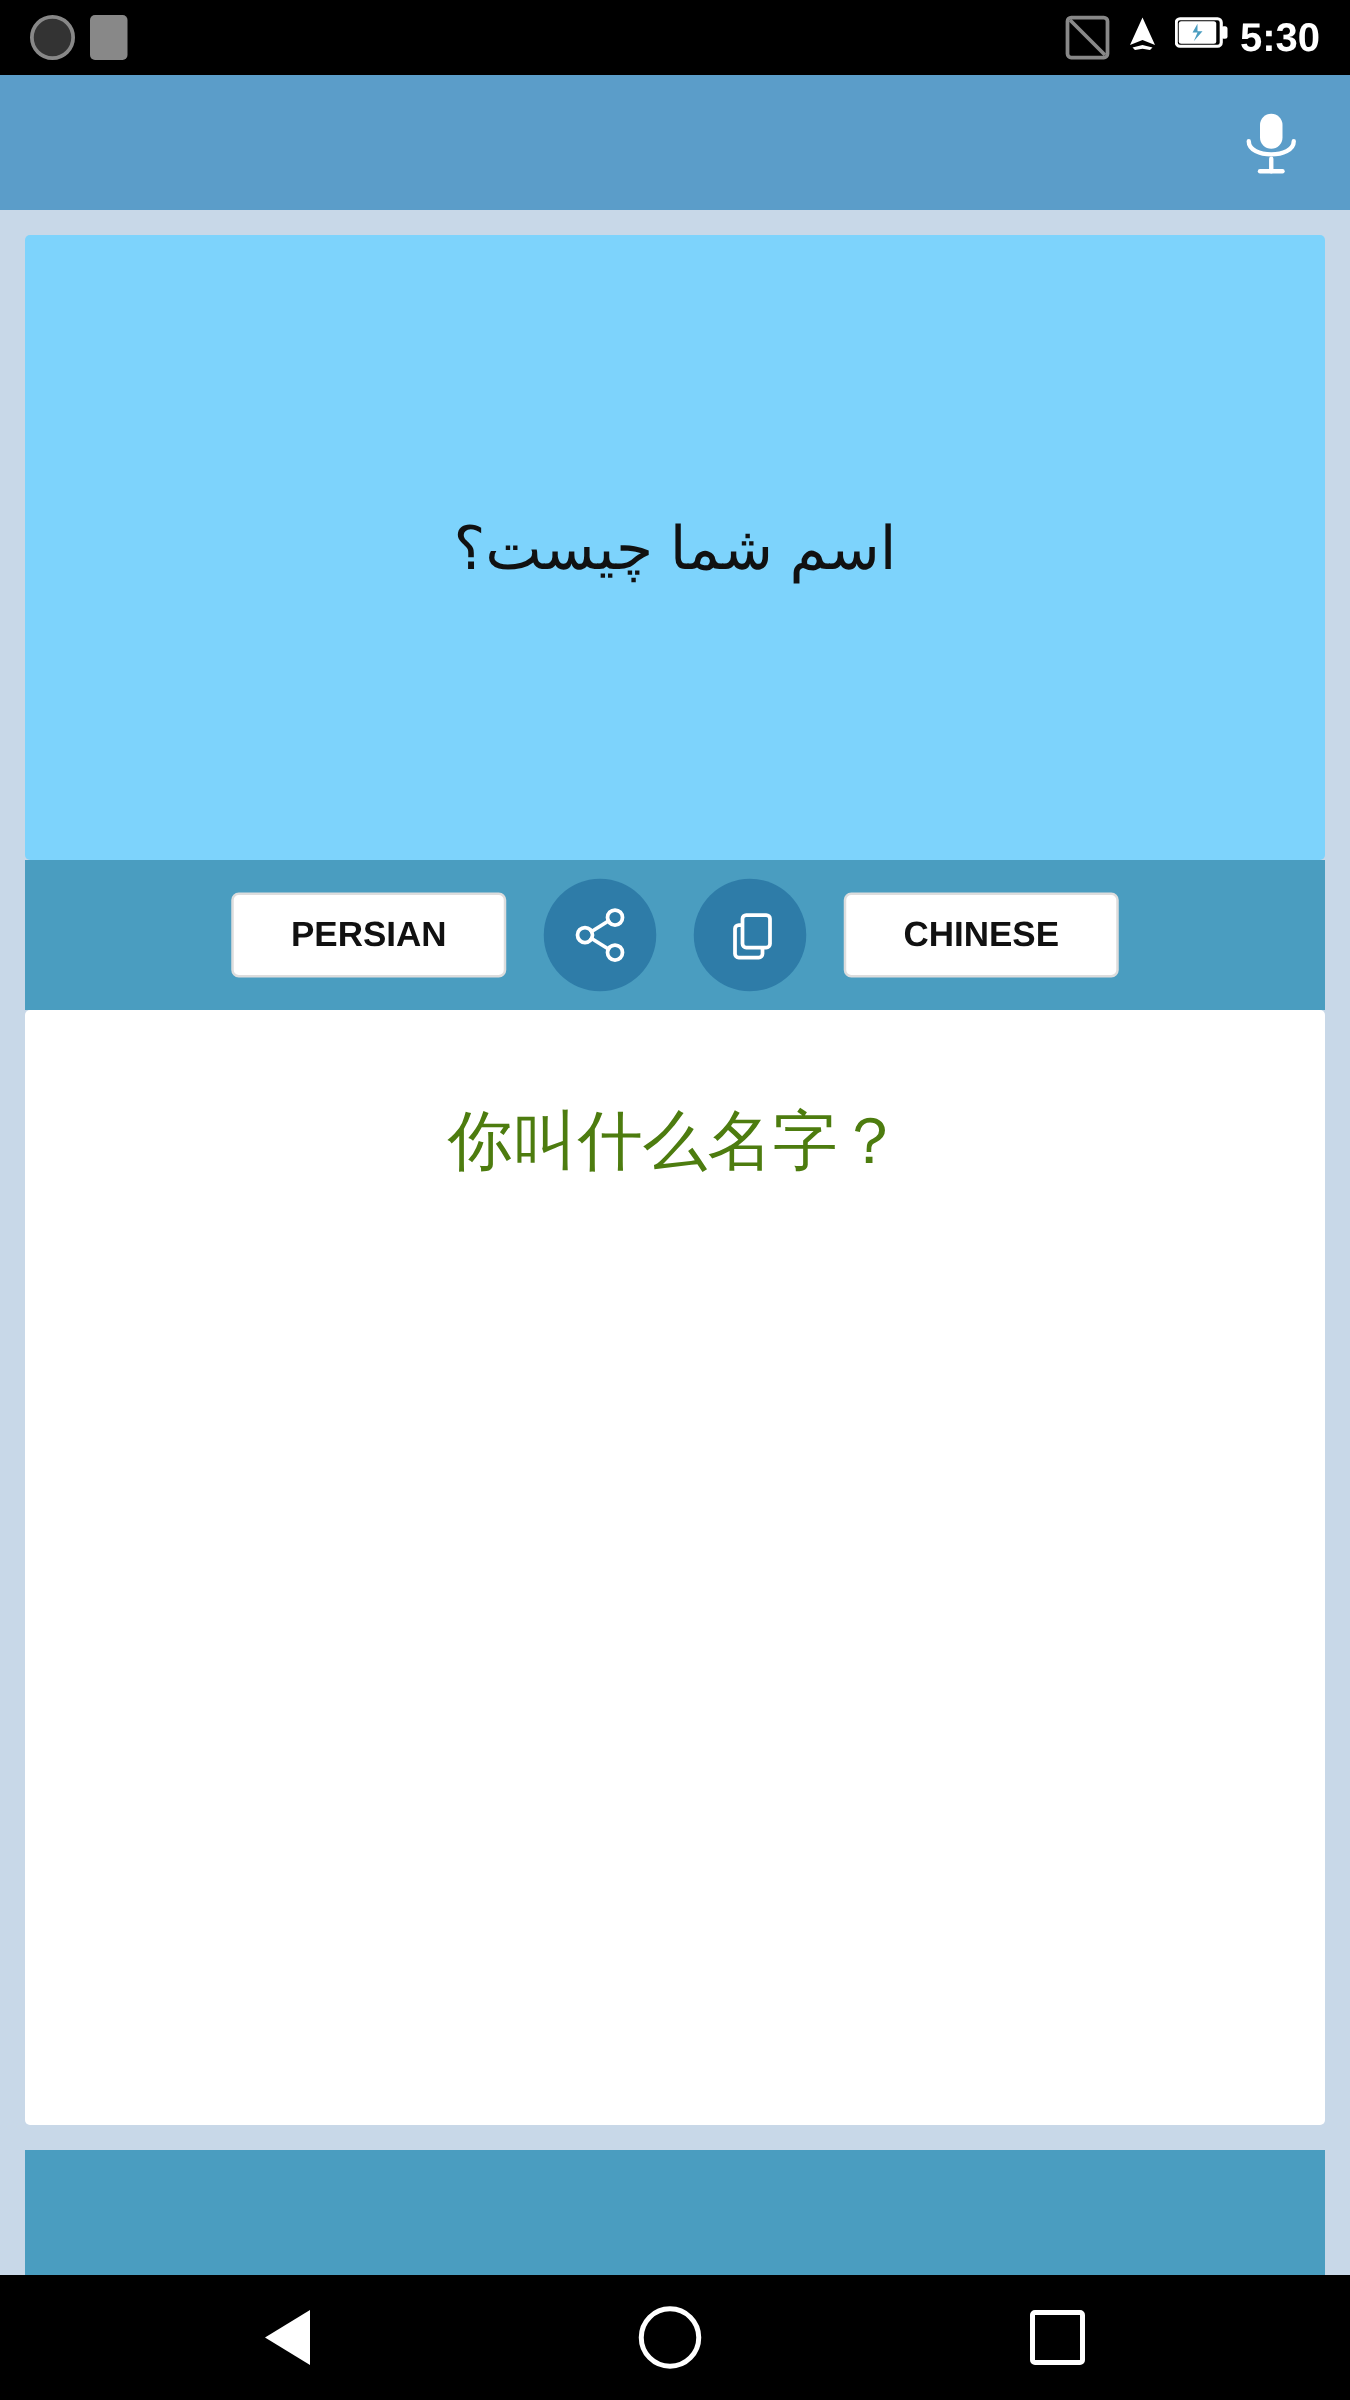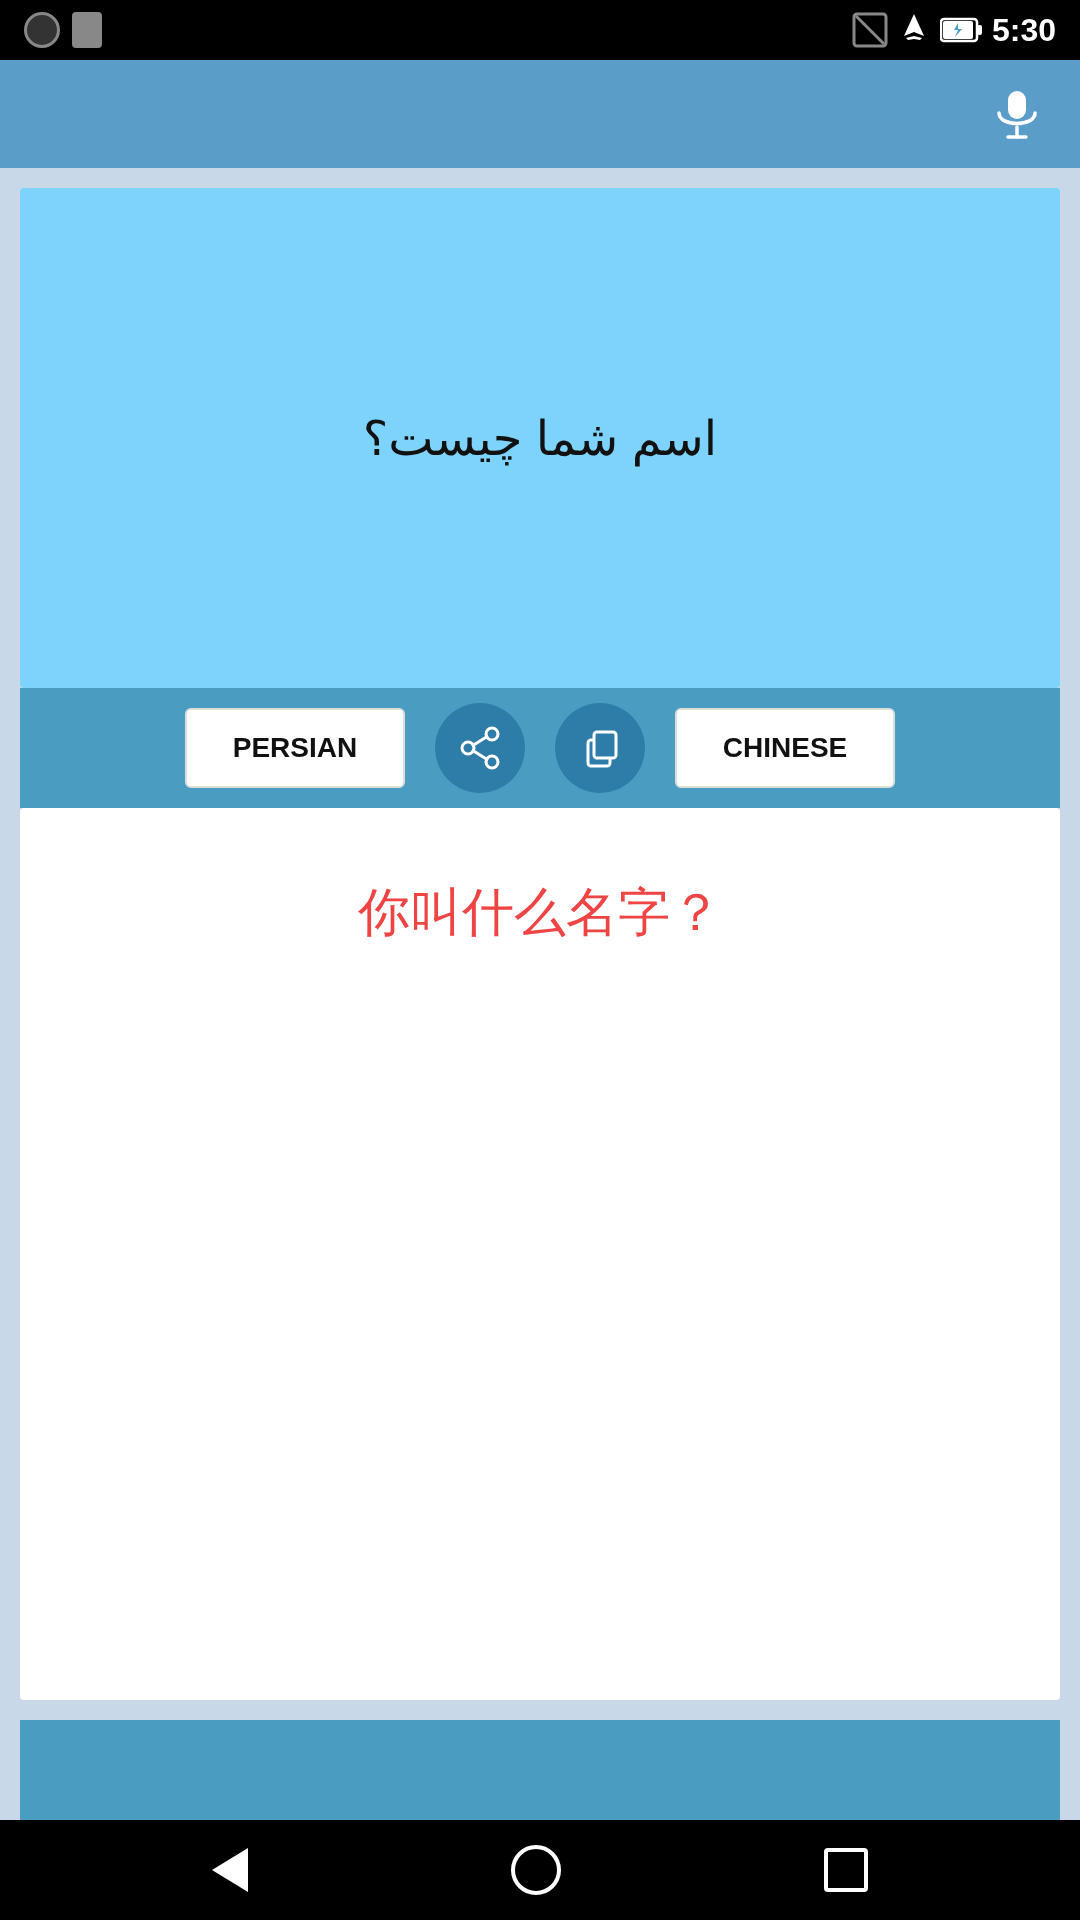--- a/index.html
+++ b/index.html
@@ -23,21 +23,21 @@
       justify-content: space-between;
       padding: 0 24px;
     }
     .status-left {
       display: flex;
       align-items: center;
       gap: 12px;
     }
     .status-right {
       display: flex;
-      align-items: center;
+      align-items: flex-start;
       gap: 8px;
       color: #fff;
       font-size: 28px;
       font-weight: bold;
     }
 
     
     .icon-clock {
       width: 36px;
       height: 36px;
@@ -108,21 +108,21 @@
       gap: 30px;
       padding: 0 30px;
       margin: 0 20px;
     }
 
     .lang-button {
       background: #fff;
       border: 2px solid #ddd;
       border-radius: 6px;
       padding: 0 40px;
-      height: 80px;
+      height: 68px;
       font-size: 28px;
       font-weight: bold;
       color: #111;
       cursor: pointer;
       display: flex;
       align-items: center;
       justify-content: center;
       min-width: 220px;
     }
 
@@ -146,21 +146,21 @@
       border-radius: 4px;
       display: flex;
       align-items: flex-start;
       justify-content: center;
       padding-top: 50px;
       flex: 1;
     }
 
     .chinese-text {
       font-size: 52px;
-      color: #ef4444;
+      color: #4d7c0f;
       text-align: center;
       font-family: 'Arial', sans-serif;
       padding: 20px;
     }
 
     
     .bottom-strip {
       background: #4a9dc0;
       height: 100px;
       margin: 0 20px;

